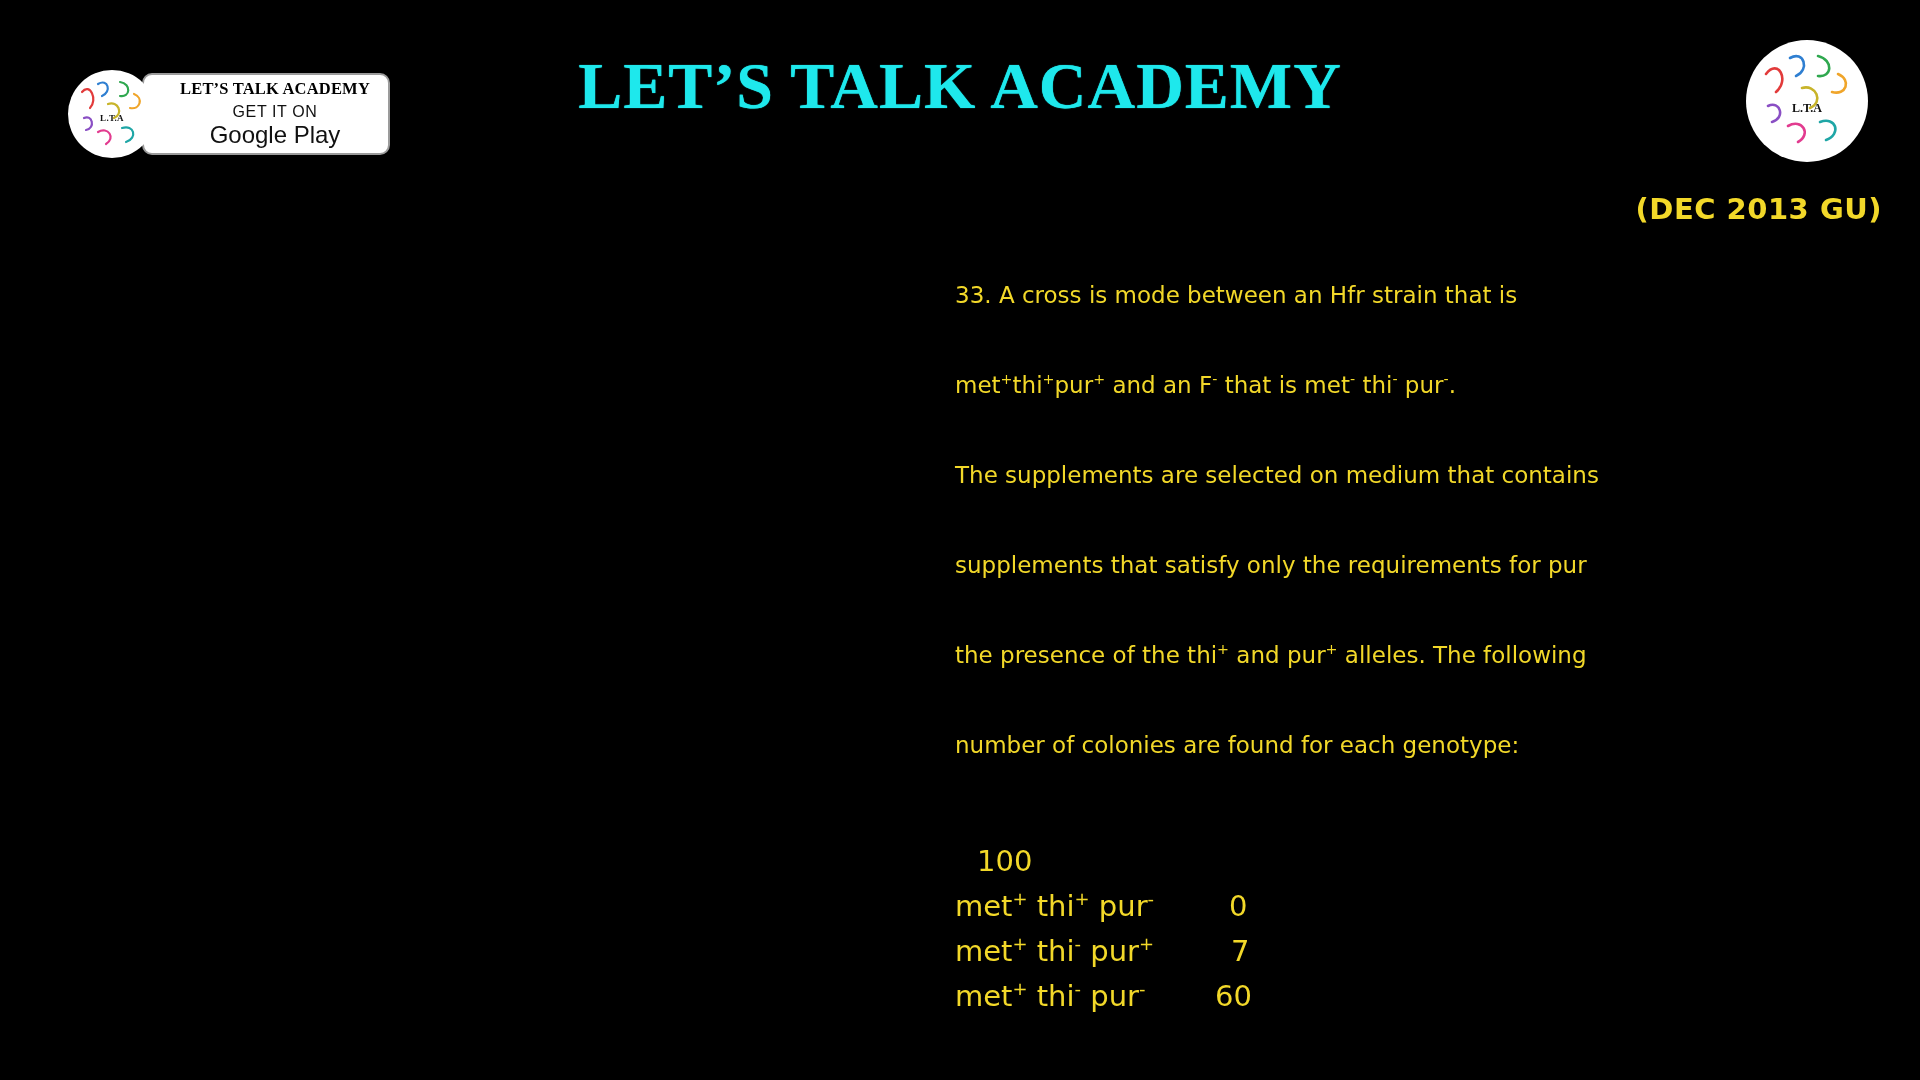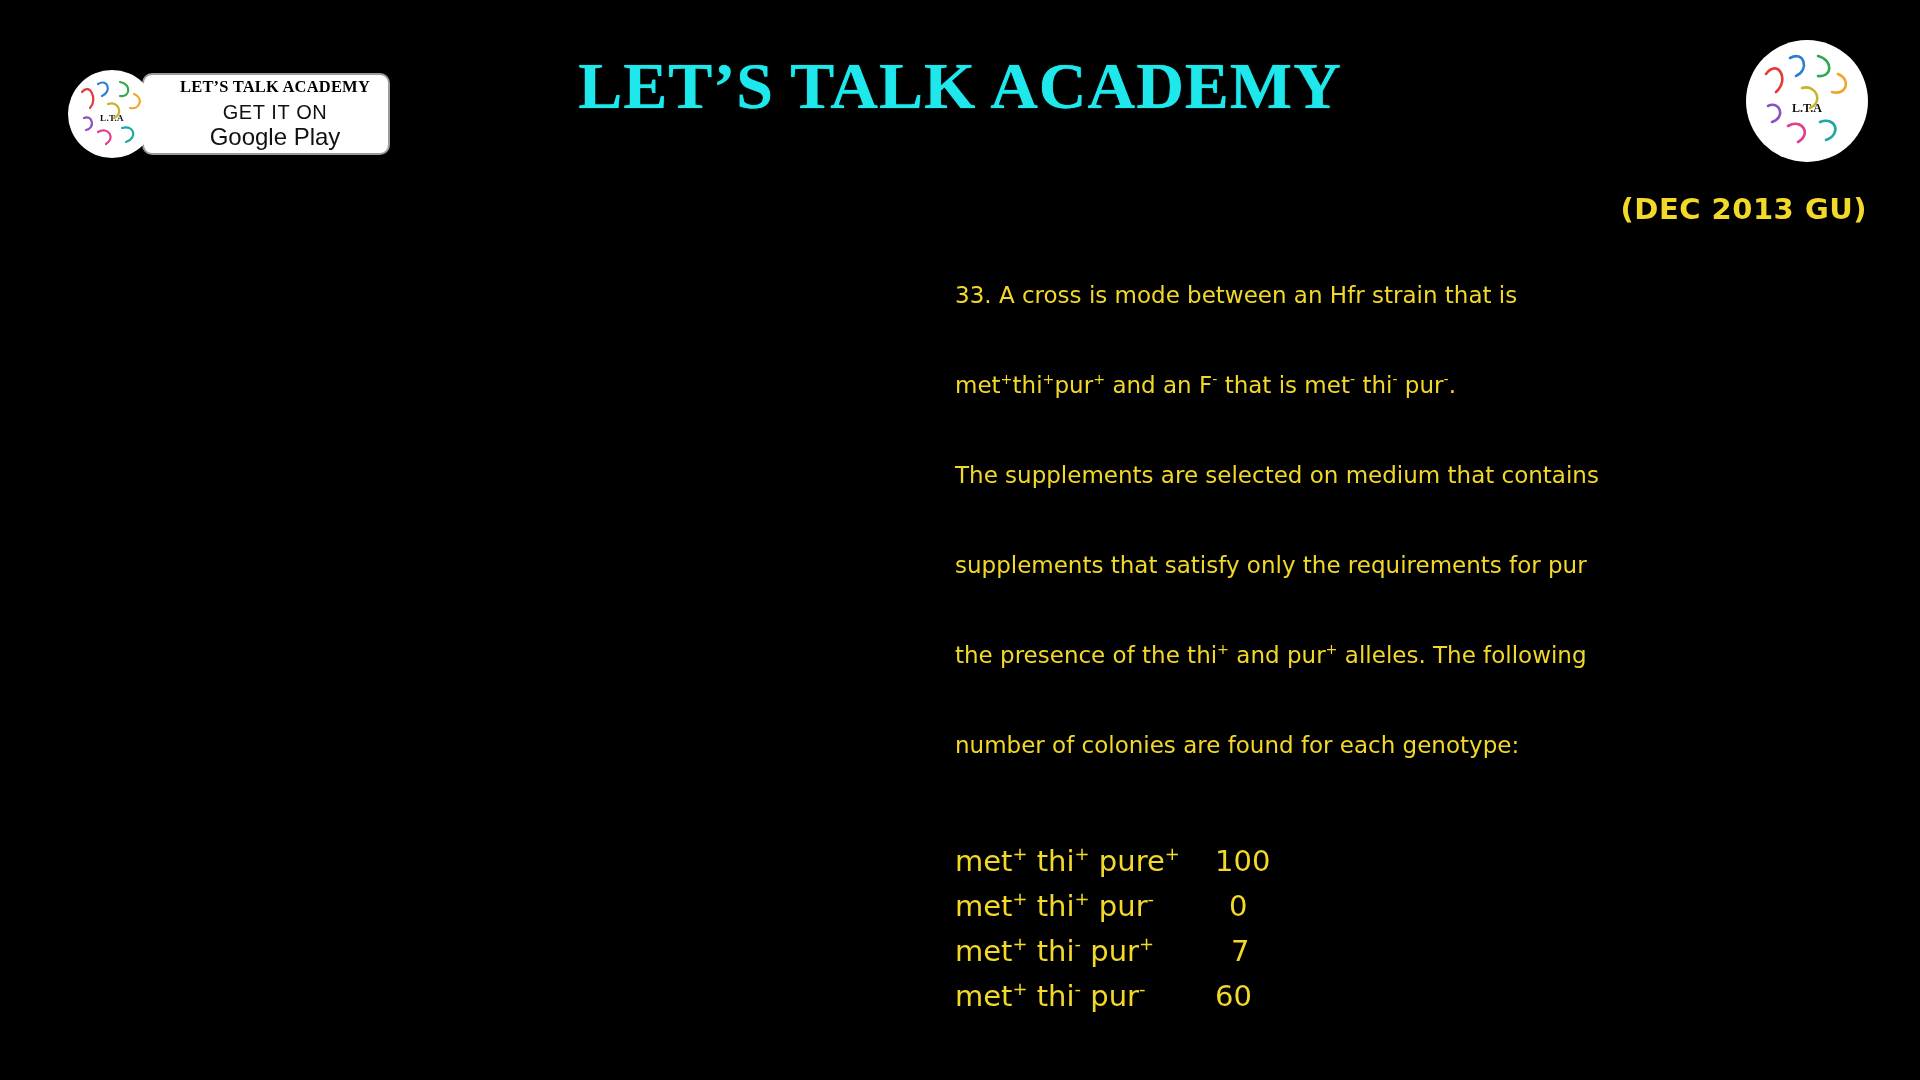--- a/index.html
+++ b/index.html
@@ -75,21 +75,21 @@
   .play-badge .academy-name {
     font-family: "Liberation Serif", serif;
     font-weight: bold;
     font-size: 16.5px;
     color: #000000;
     letter-spacing: .2px;
     line-height: 1;
   }
   .play-badge .get-it-on {
     font-family: "Liberation Sans", sans-serif;
-    font-size: 20px;
+    font-size: 16px;
     color: #111111;
     letter-spacing: .6px;
     margin-top: 6px;
     line-height: 1;
   }
   .play-badge .gp-row {
     display: flex;
     align-items: flex-end;
     margin-top: 3px;
   }
@@ -138,21 +138,21 @@
     transform: translate(-50%, -50%);
     font-family: "Liberation Serif", serif;
     font-size: 12px;
     font-weight: bold;
     color: #111;
   }
 
   
   .exam-tag {
     position: absolute;
-    right: 53px;
+    right: 38px;
     top: 192px;
     font-family: "DejaVu Sans", sans-serif;
     font-weight: bold;
     font-size: 29px;
     color: #f2d829;
     letter-spacing: .5px;
   }
 
   .content {
     position: absolute;
@@ -250,21 +250,20 @@
     <div>33. A cross is mode between an Hfr strain that is</div>
     <div>met<sup>+</sup>thi<sup>+</sup>pur<sup>+</sup> and an F<sup>-</sup> that is met<sup>-</sup> thi<sup>-</sup> pur<sup>-</sup>.</div>
     <div>The supplements are selected on medium that contains</div>
     <div>supplements that satisfy only the requirements for pur</div>
     <div>the presence of the thi<sup>+</sup> and pur<sup>+</sup> alleles. The following</div>
     <div>number of colonies are found for each genotype:</div>
   </div>
 
   <div class="genotype-table">
     <div class="geno-row">
-      <span class="geno-name">met<sup>+</sup> thi<sup>+</sup> pure<sup>+</sup></span>
       <span class="geno-count count-pad-1">100</span>
     </div>
     <div class="geno-row">
       <span class="geno-name">met<sup>+</sup> thi<sup>+</sup> pur<sup>-</sup></span>
       <span class="geno-count count-pad-2">0</span>
     </div>
     <div class="geno-row">
       <span class="geno-name">met<sup>+</sup> thi<sup>-</sup> pur<sup>+</sup></span>
       <span class="geno-count count-pad-3">7</span>
     </div>

